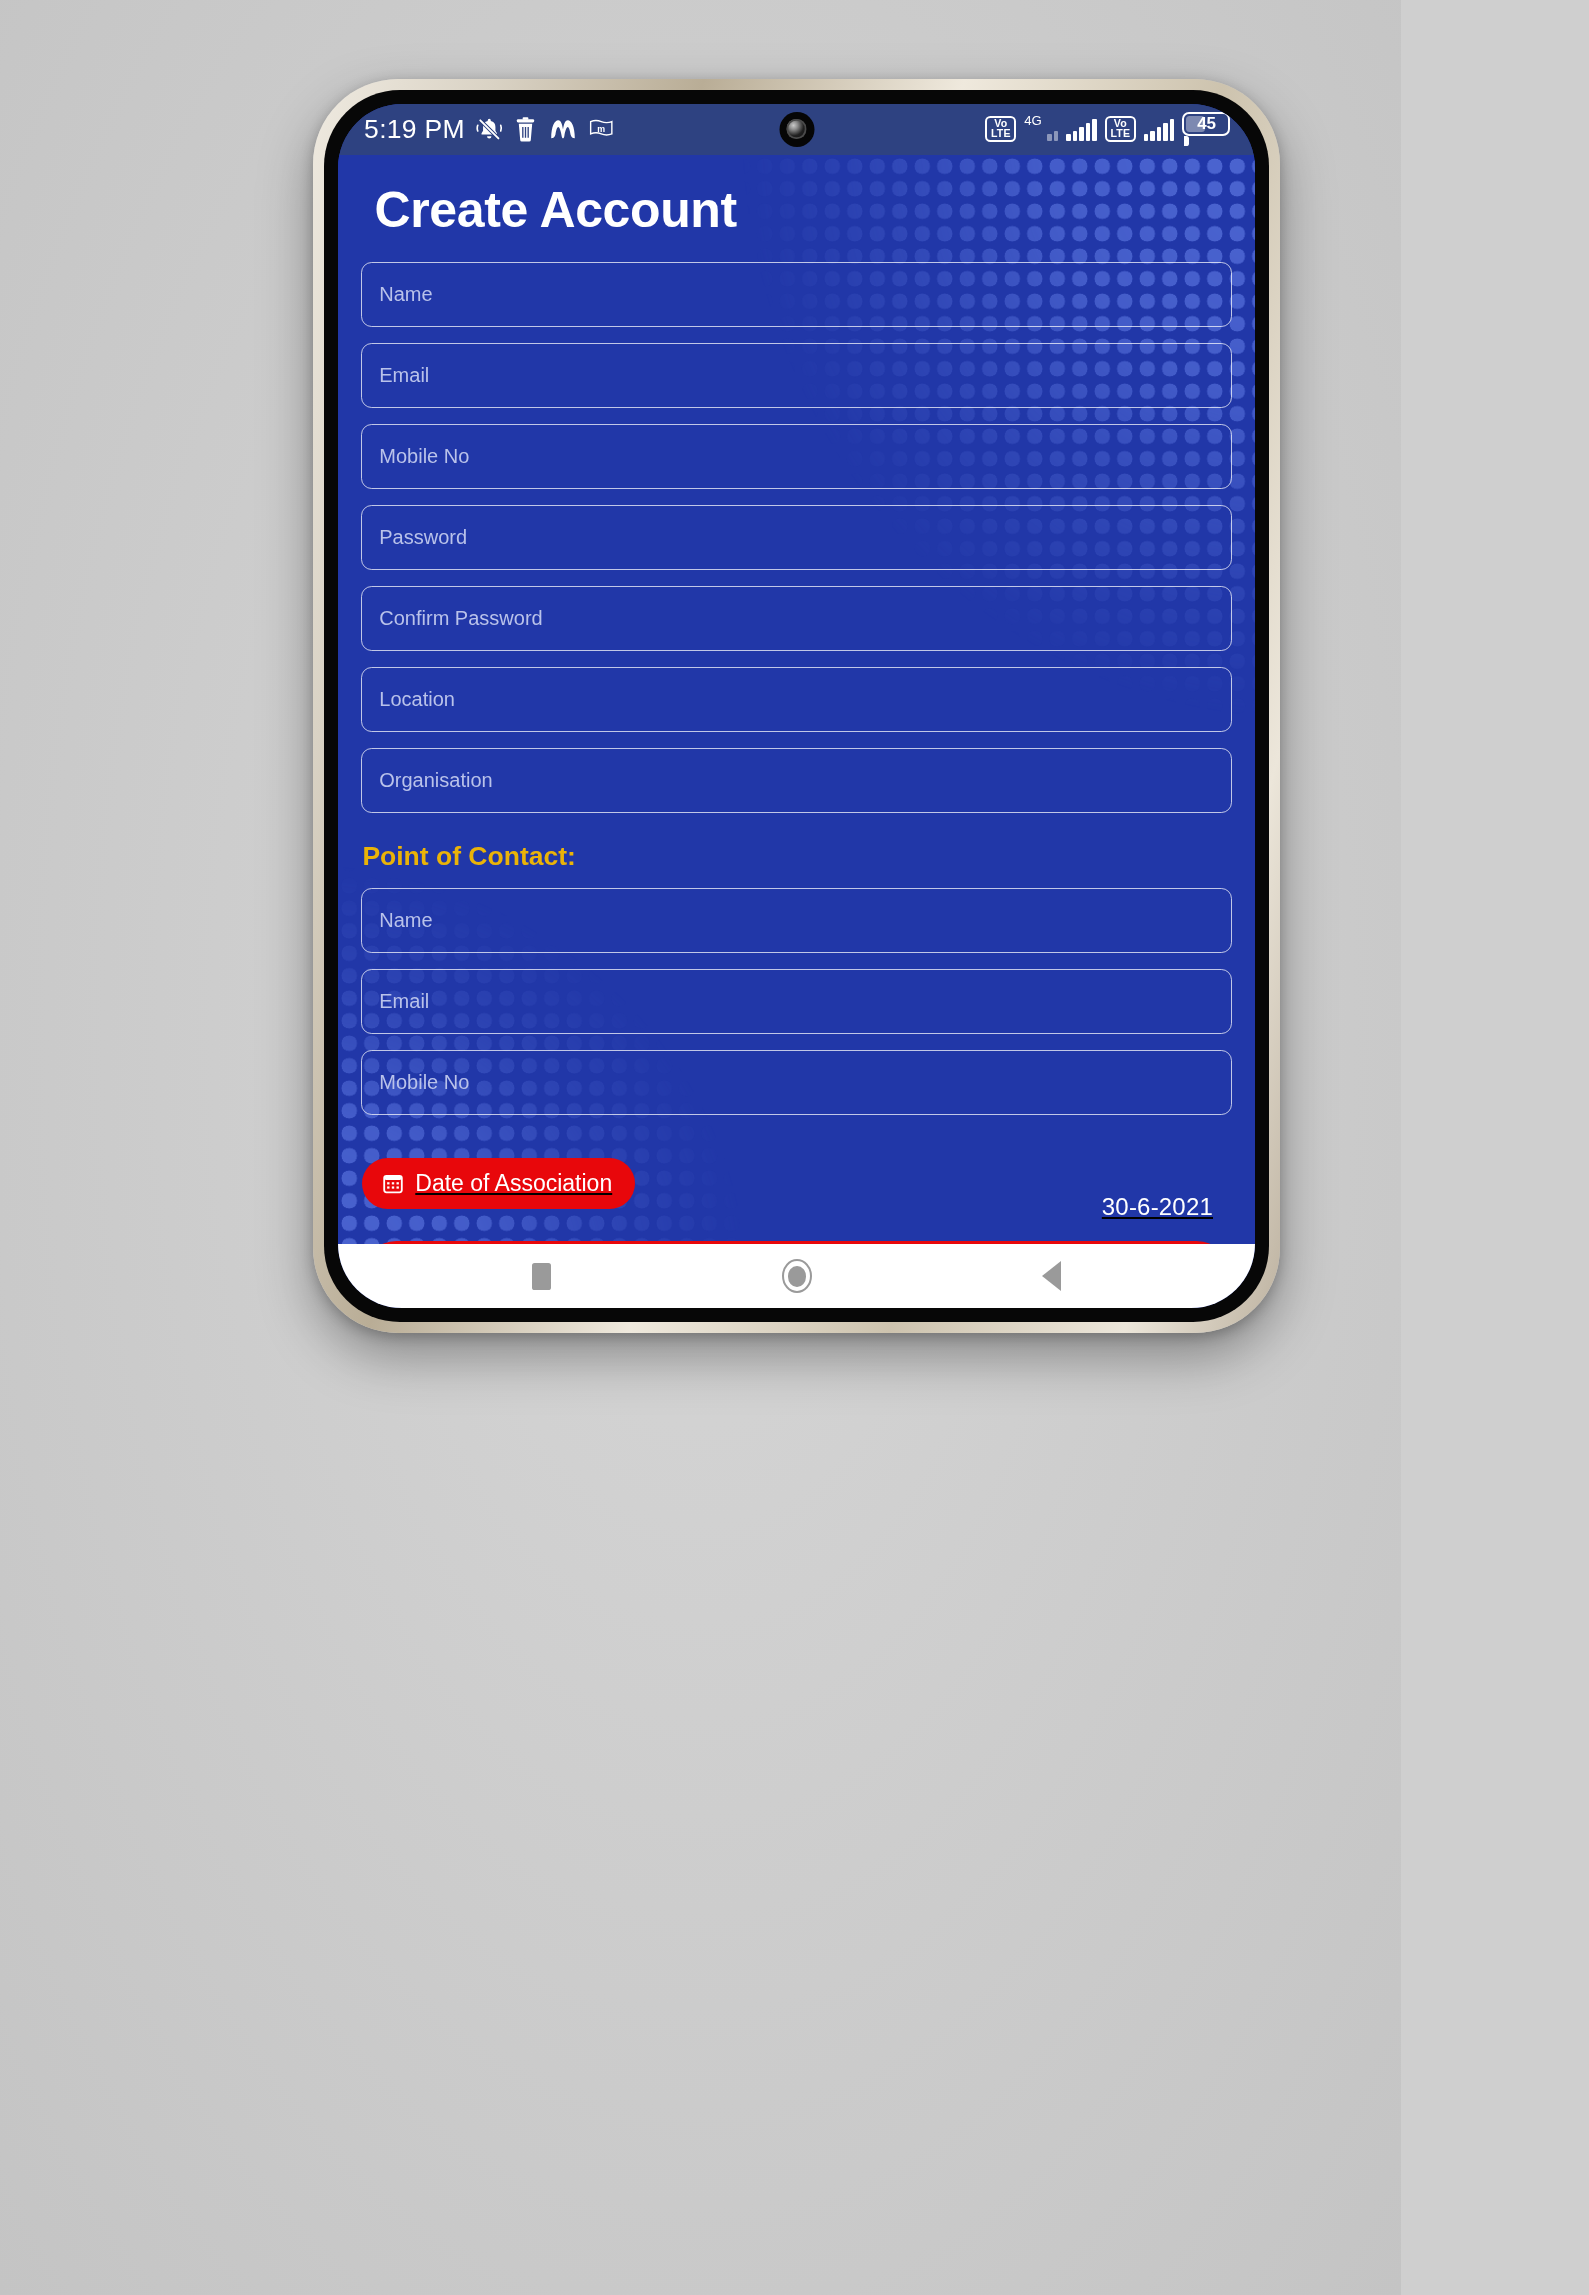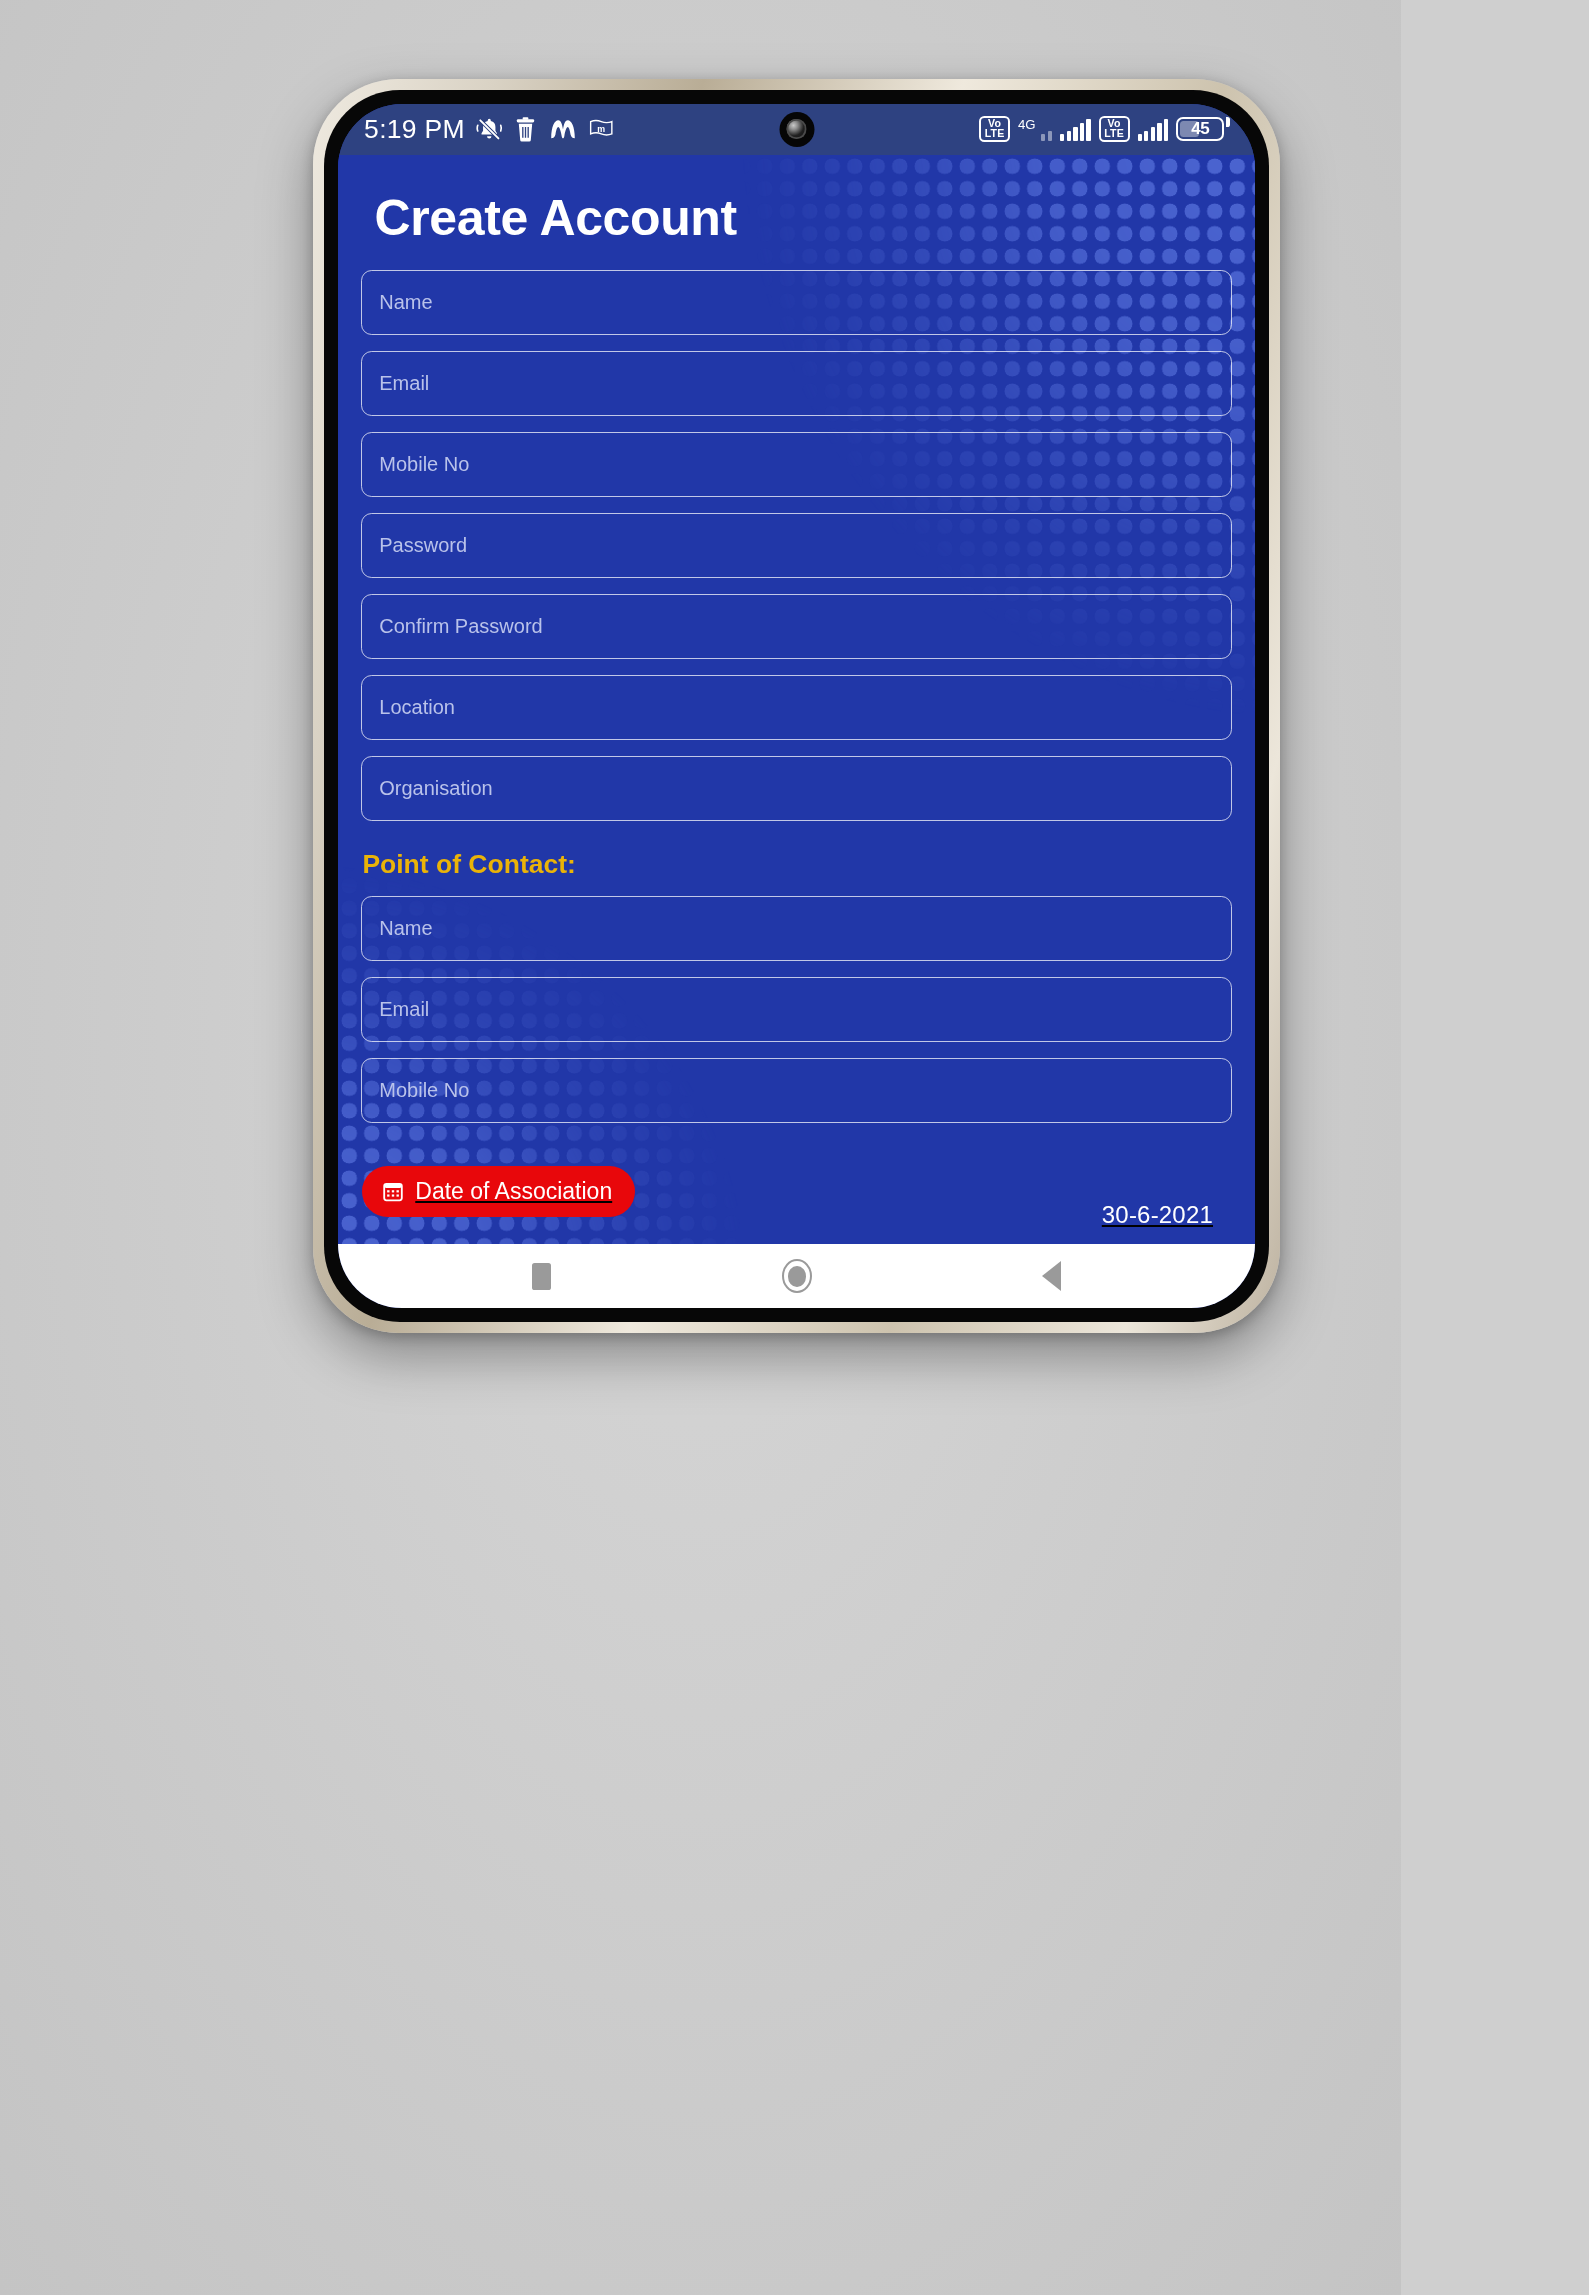--- a/index.html
+++ b/index.html
@@ -78,21 +78,21 @@
   .bars { display:flex; align-items:flex-end; gap:2.2px; height:23px; }
   .bars i { display:block; width:4.4px; background:#fff; border-radius:0.9px; }
   .bars i:nth-child(1){ height:6.2px; }
   .bars i:nth-child(2){ height:9.7px; }
   .bars i:nth-child(3){ height:13.2px; }
   .bars i:nth-child(4){ height:17.7px; }
   .bars i:nth-child(5){ height:22px; }
   .bars.dim i { opacity:.45; }
 
   .battery {
-    display:flex; align-items:flex-start;
+    display:flex; align-items:flex-start;flex-direction:column;
   }
   .battery .shell {
     width:48px; height:24px; border:2.6px solid #fff; border-radius:7px;
     display:flex; align-items:center; justify-content:center;
     position:relative;
   }
   .battery .fill {
     position:absolute; left:1.8px; top:1.8px; bottom:1.8px; width:43%;
     background:rgba(255,255,255,.38); border-radius:3.5px;
   }
@@ -142,21 +142,21 @@
     position:absolute; left:0; bottom:0; width:46%; height:36%;
     -webkit-mask-image: radial-gradient(ellipse 130% 130% at -12% 112%, #000 12%, rgba(0,0,0,.85) 36%, rgba(0,0,0,.3) 62%, transparent 84%);
             mask-image: radial-gradient(ellipse 130% 130% at -12% 112%, #000 12%, rgba(0,0,0,.85) 36%, rgba(0,0,0,.3) 62%, transparent 84%);
     overflow:hidden;
   }
 
   .content {
     position:relative;
     z-index:2;
     height:100%;
-    padding: 8px 23px;
+    padding: 0 23px;
   }
 
   .page-title {
     color:#ffffff;
     font-size:50px;
     font-weight:bold;
     letter-spacing:-0.4px;
     padding: 26.5px 0 23px 14px;
   }
 

